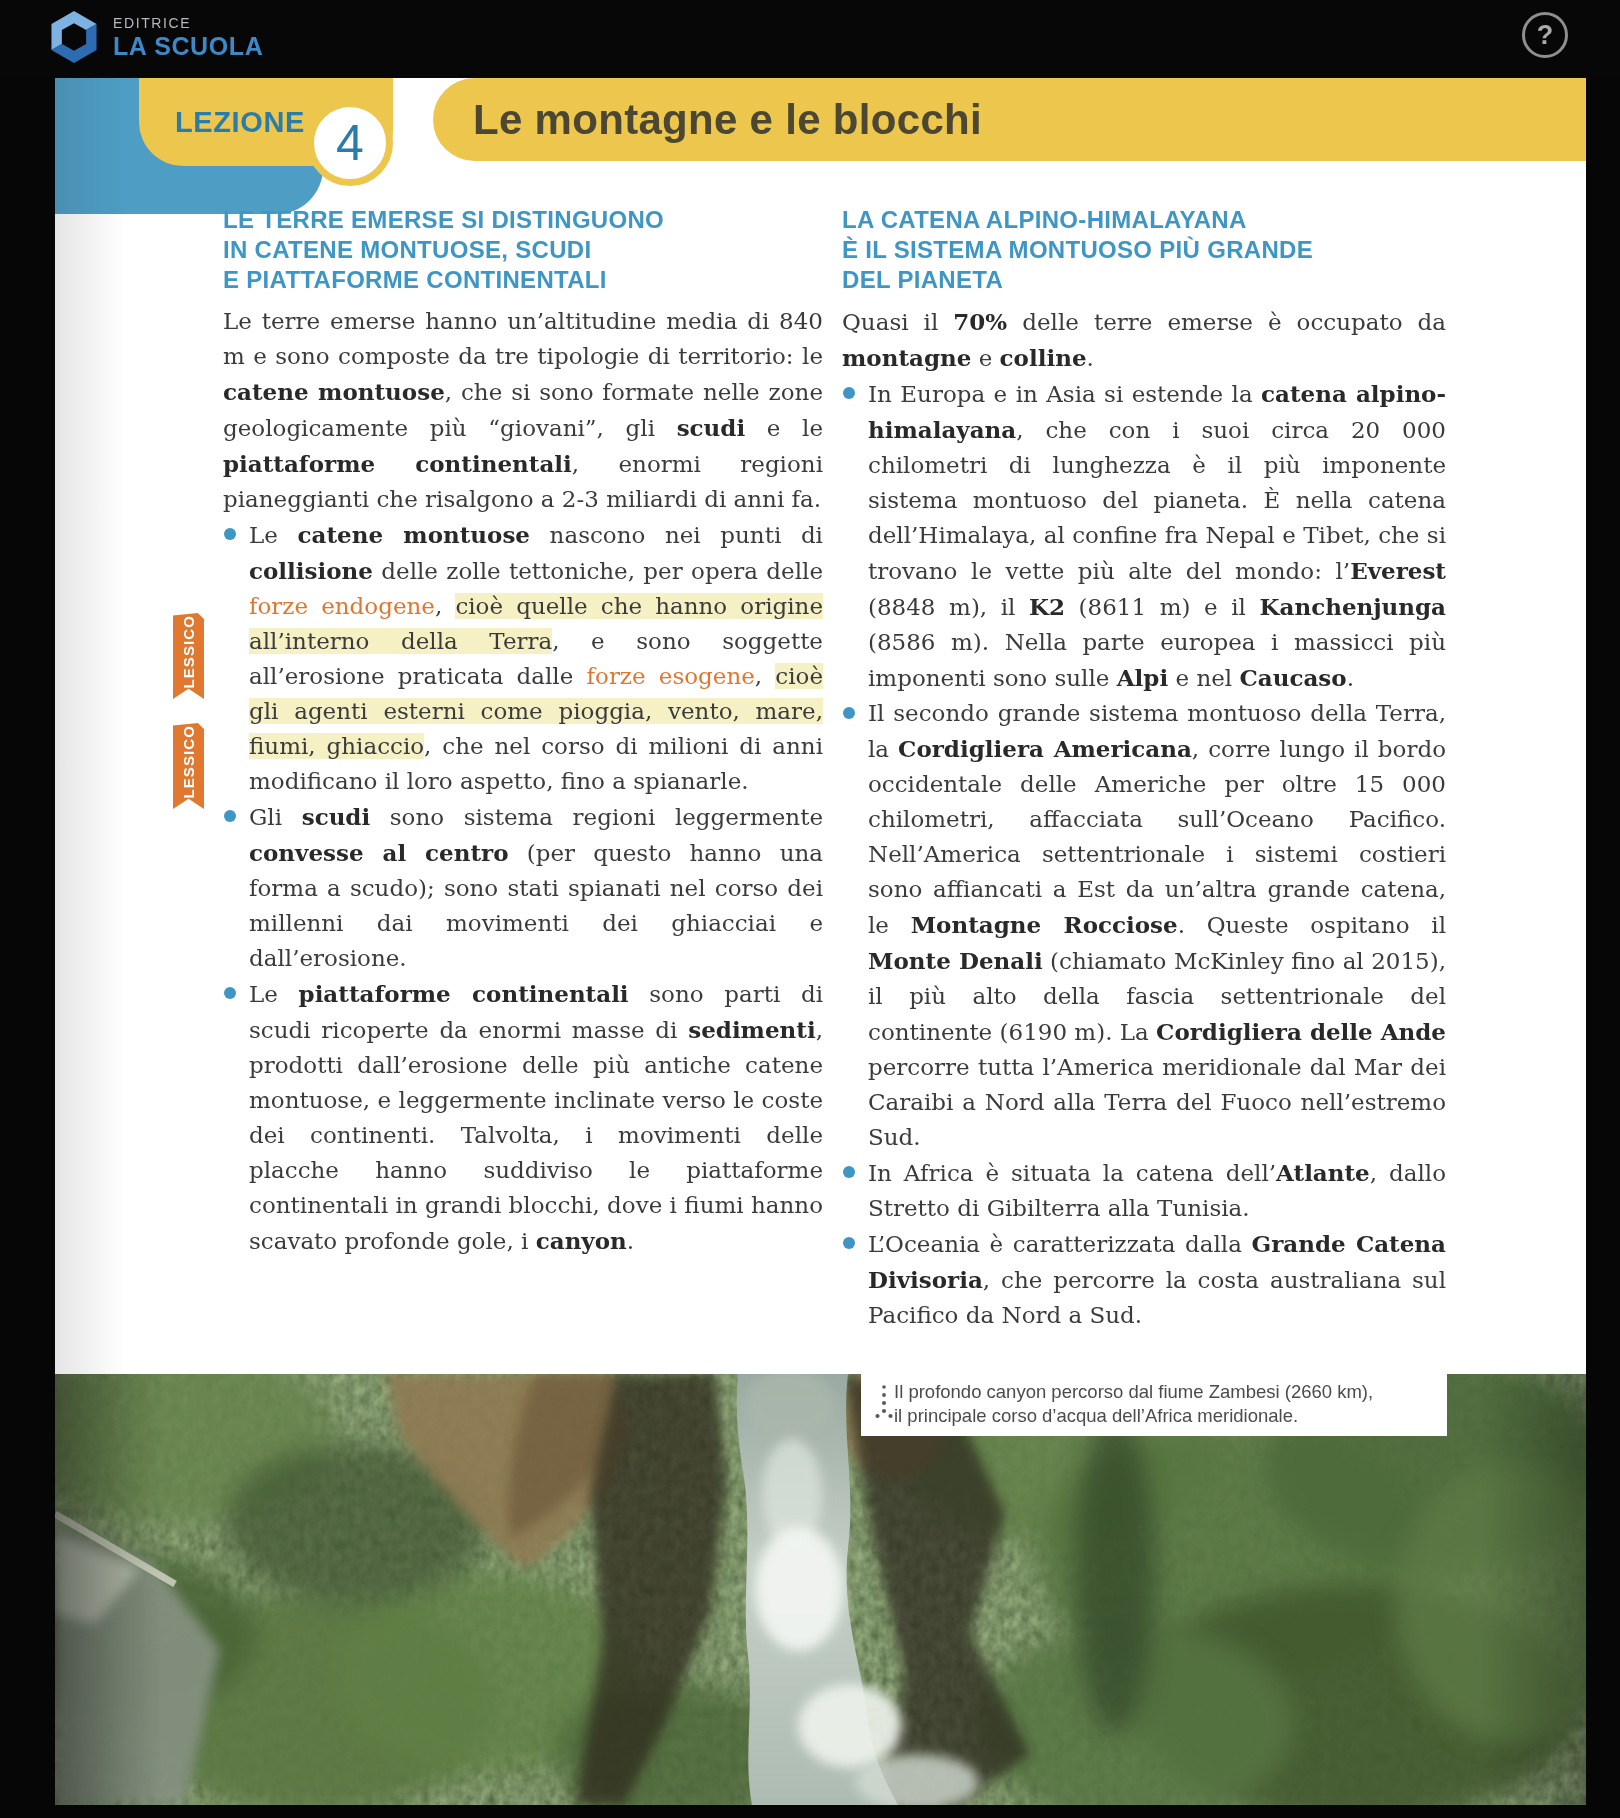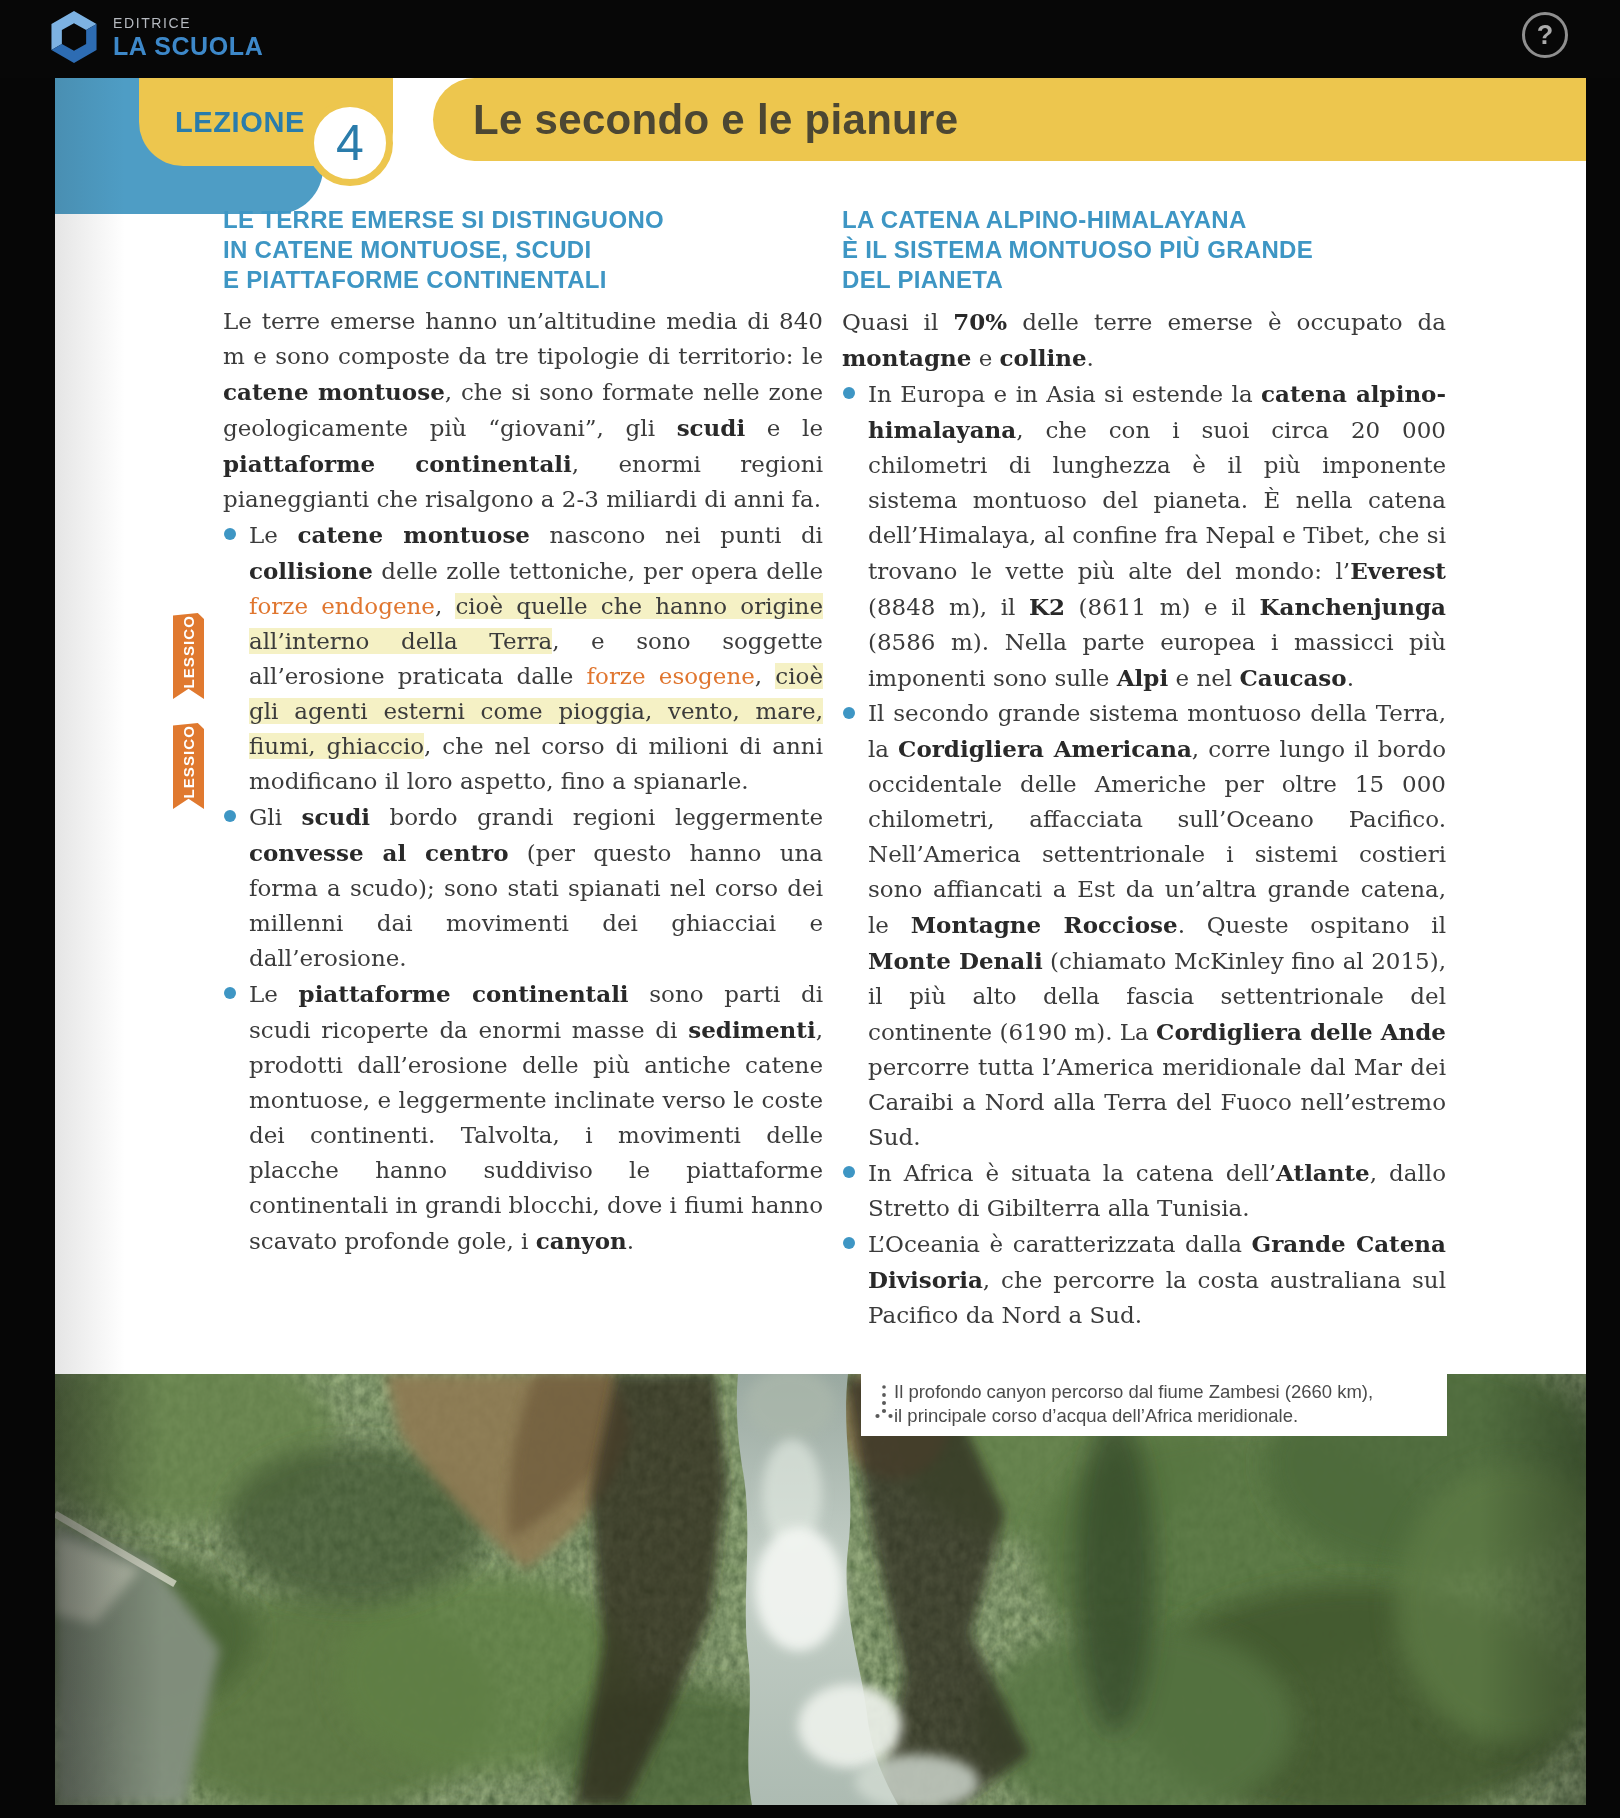--- a/index.html
+++ b/index.html
@@ -91,35 +91,35 @@
   <div class="page">
 
     <div class="blue-tab"></div>
     <div class="lezione-pill">
       <span>LEZIONE</span>
     </div>
     <div class="lesson-circle">
       <span>4</span>
     </div>
     <div class="title-band">
-      <h1>Le secondo e le pianure</h1>
+      <h1>Le montagne e le blocchi</h1>
     </div>
 
     <div class="col col-left">
       <h2>LE TERRE EMERSE SI DISTINGUONO
 IN CATENE MONTUOSE, SCUDI
 E PIATTAFORME CONTINENTALI</h2>
       <p class="body"><span>Le terre emerse hanno un’altitudine media di 840 m e sono composte da tre tipologie di territorio: le </span><span class="run-b">catene montuose</span><span>, che si sono formate nelle zone geologicamente più “giovani”, gli </span><span class="run-b">scudi</span><span> e le </span><span class="run-b">piattaforme continentali</span><span>, enormi regioni pianeggianti che risalgono a 2-3 miliardi di anni fa.</span></p>
       <div class="bullet">
         <span class="dot"></span>
         <p class="body"><span>Le </span><span class="run-b">catene montuose</span><span> nascono nei punti di </span><span class="run-b">collisione</span><span> delle zolle tettoniche, per opera delle </span><span class="run-o">forze endogene</span><span>, </span><span class="run-h">cioè quelle che hanno origine all’interno della Terra</span><span>, e sono soggette all’erosione praticata dalle </span><span class="run-o">forze esogene</span><span>, </span><span class="run-h">cioè gli agenti esterni come pioggia, vento, mare, fiumi, ghiaccio</span><span>, che nel corso di milioni di anni modificano il loro aspetto, fino a spianarle.</span></p>
       </div>
       <div class="bullet">
         <span class="dot"></span>
-        <p class="body"><span>Gli </span><span class="run-b">scudi</span><span> bordo grandi regioni leggermente </span><span class="run-b">convesse al centro</span><span> (per questo hanno una forma a scudo); sono stati spianati nel corso dei millenni dai movimenti dei ghiacciai e dall’erosione.</span></p>
+        <p class="body"><span>Gli </span><span class="run-b">scudi</span><span> sono sistema regioni leggermente </span><span class="run-b">convesse al centro</span><span> (per questo hanno una forma a scudo); sono stati spianati nel corso dei millenni dai movimenti dei ghiacciai e dall’erosione.</span></p>
       </div>
       <div class="bullet">
         <span class="dot"></span>
         <p class="body"><span>Le </span><span class="run-b">piattaforme continentali</span><span> sono parti di scudi ricoperte da enormi masse di </span><span class="run-b">sedimenti</span><span>, prodotti dall’erosione delle più antiche catene montuose, e leggermente inclinate verso le coste dei continenti. Talvolta, i movimenti delle placche hanno suddiviso le piattaforme continentali in grandi blocchi, dove i fiumi hanno scavato profonde gole, i </span><span class="run-b">canyon</span><span>.</span></p>
       </div>
     </div>
 
     <div class="col col-right">
       <h2>LA CATENA ALPINO-HIMALAYANA
 È IL SISTEMA MONTUOSO PIÙ GRANDE

